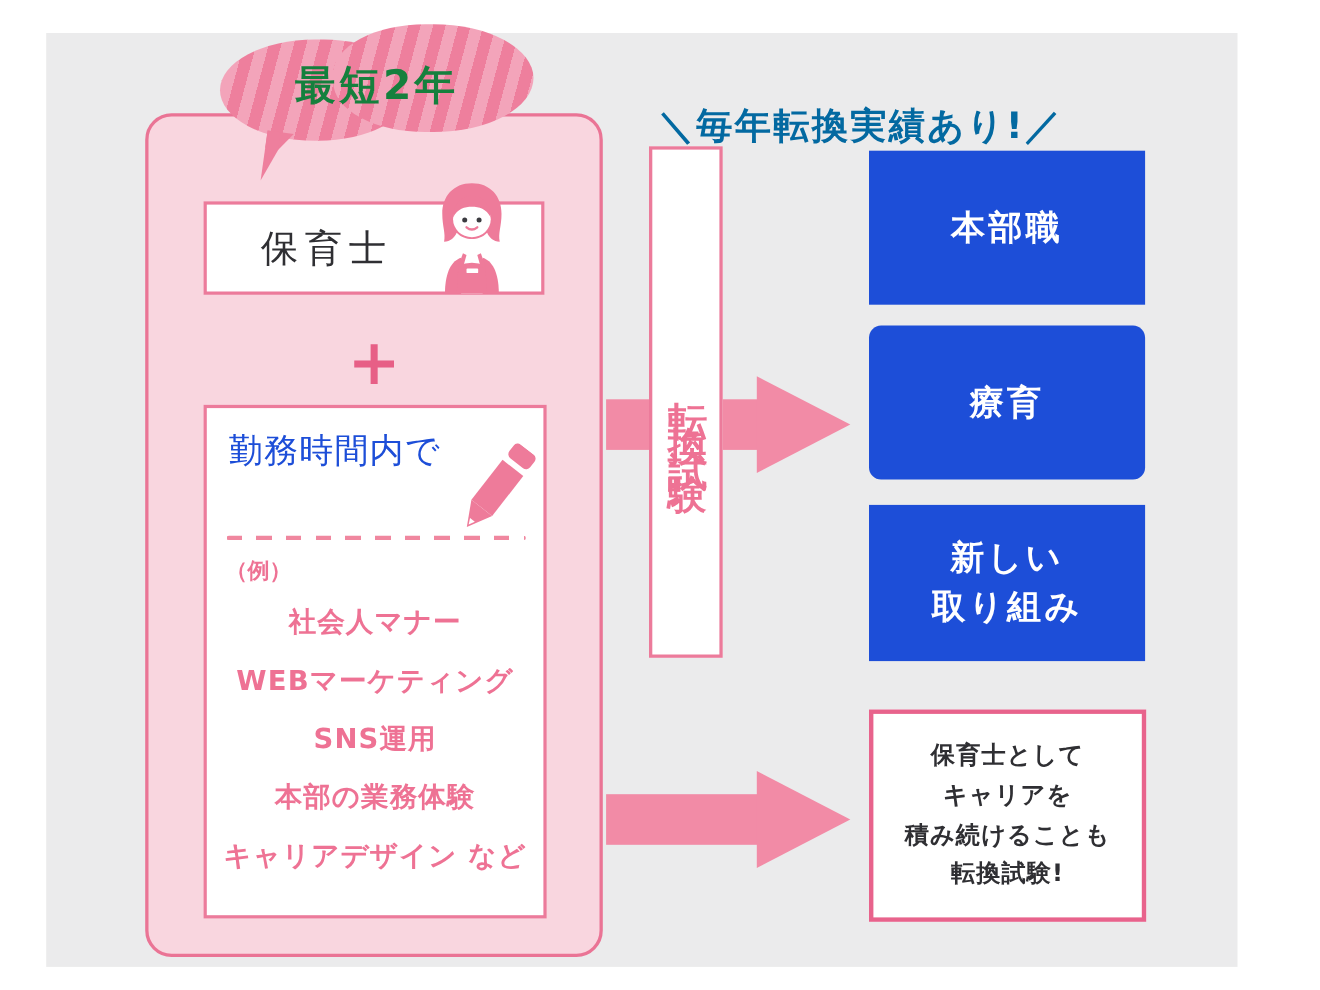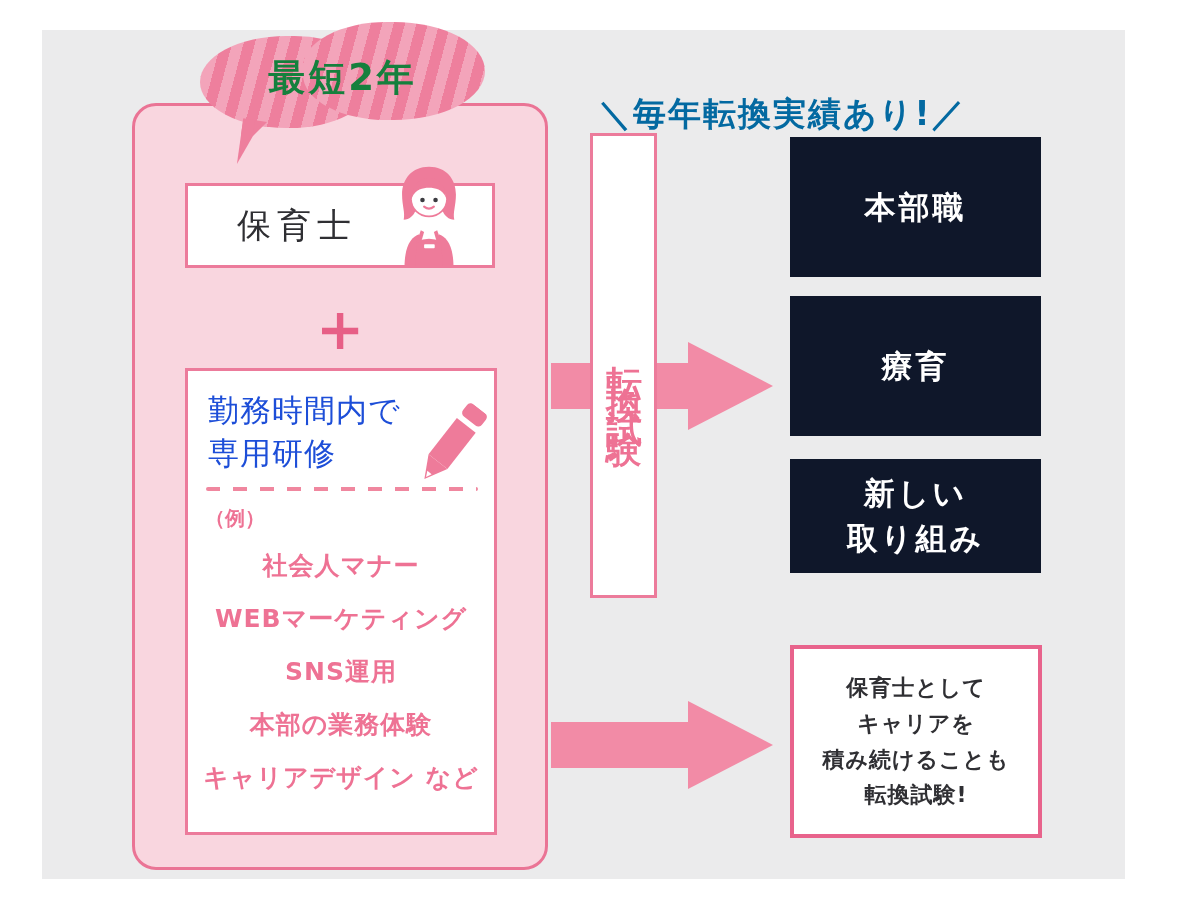--- a/index.html
+++ b/index.html
@@ -58,25 +58,25 @@
   
   .arrow{position:absolute;width:221px;height:88px;z-index:2;}
   .arrow-tail{position:absolute;left:0;top:21px;width:138px;height:46px;background:#f28ba6;}
   .arrow-head{position:absolute;left:137px;top:0;width:0;height:0;
               border-top:44px solid transparent;border-bottom:44px solid transparent;
               border-left:85px solid #f28ba6;}
   .arrow-upper{left:551px;top:342px;}
   .arrow-lower{left:551px;top:701px;}
 
   
-  .outcome-box{position:absolute;left:790px;width:251px;height:140px;background:#0f172a;
+  .outcome-box{position:absolute;left:790px;width:251px;height:140px;background:#1d4ed8;
                display:flex;flex-direction:column;align-items:center;justify-content:center;}
   .outcome-1{top:137px;}
-  .outcome-2{top:296px;}
-  .outcome-3{top:459px;height:114px;justify-content:center;}
+  .outcome-2{top:296px;border-radius:11px;}
+  .outcome-3{top:459px;height:142px;justify-content:center;}
   .outcome-line{color:#ffffff;font-size:31px;font-weight:bold;letter-spacing:3px;line-height:1.45;}
 
   
   .note-box{position:absolute;left:790px;top:645px;width:252px;height:193px;background:#ffffff;
             border:4px solid #e8638c;box-sizing:border-box;display:flex;flex-direction:column;
             align-items:center;justify-content:center;}
   .note-line{color:#2f2f33;font-size:22px;font-weight:bold;line-height:1.62;letter-spacing:1px;}
 </style>
 </head>
 <body>
@@ -121,21 +121,20 @@
     <path fill="#ee7b9a" d="M35 94 L40 80 L44 82 L40 96 Z"></path>
     <path fill="#ee7b9a" d="M65 94 L60 80 L56 82 L60 96 Z"></path>
     <rect fill="#ffffff" x="44" y="97" width="13" height="5" rx="1"></rect>
   </svg>
 
   <div class="plus-sign">＋</div>
 
   <div class="training-box">
     <div class="training-title">
       <span>勤務時間内で</span><br>
-      <span>専用研修</span>
     </div>
     <svg class="pencil-icon" viewBox="0 0 40 100">
       <rect fill="#ee7b9a" x="7" y="0" width="26" height="17" rx="5"></rect>
       <rect fill="#ee7b9a" x="7" y="23" width="26" height="50"></rect>
       <path fill="#ee7b9a" d="M7 73 L33 73 L20 97 Z"></path>
       <path fill="#ffffff" d="M17 88 L23 88 L20 94 Z"></path>
     </svg>
     <div class="dash-sep"></div>
     <div class="example-label">（例）</div>
     <div class="training-list">

